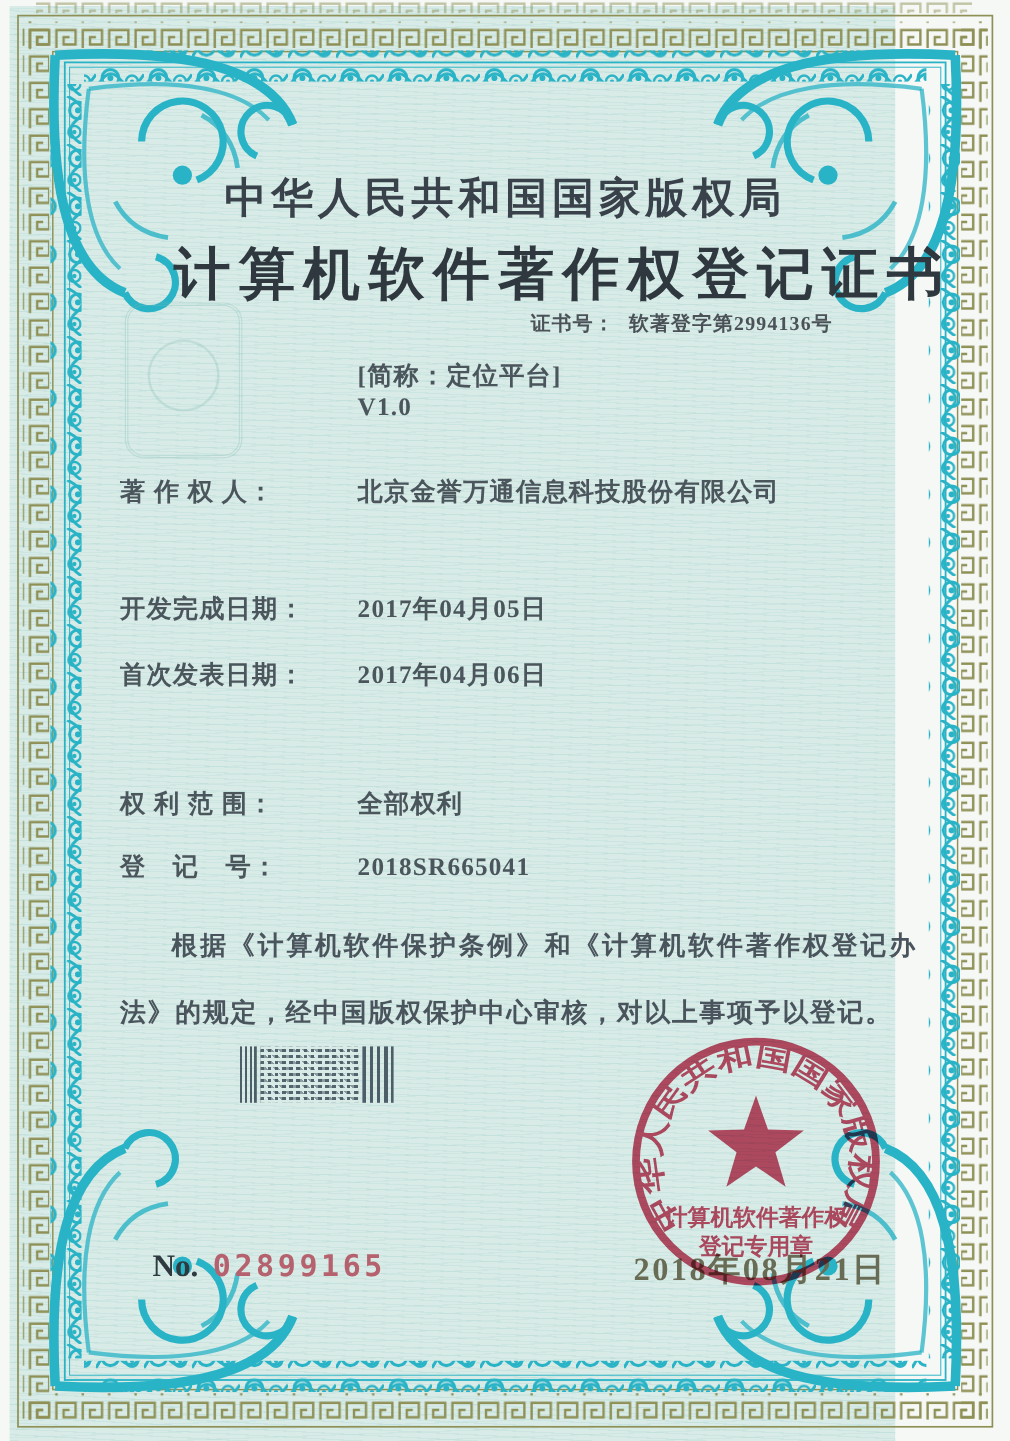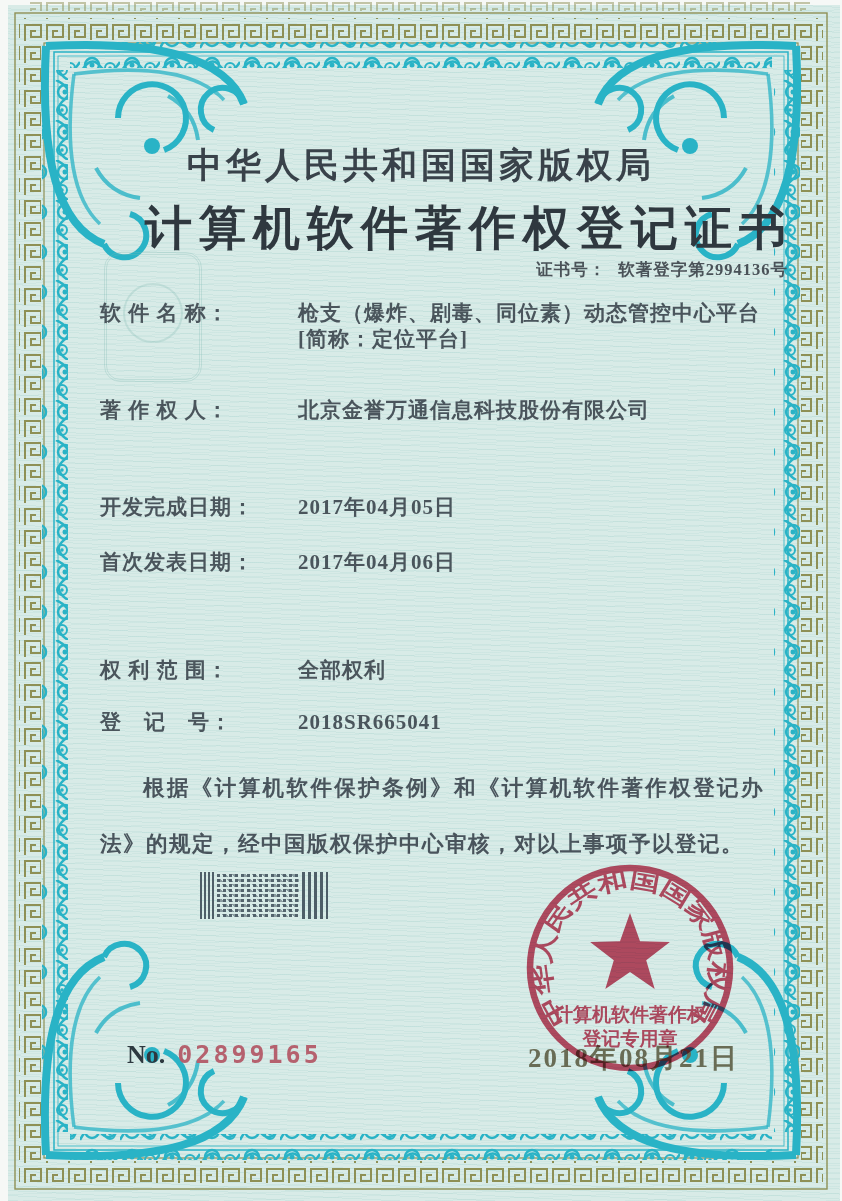--- a/index.html
+++ b/index.html
@@ -1,21 +1,21 @@
 <!DOCTYPE html>
 <html><head>
 <meta charset="utf-8">
 <style>
   html,body{margin:0;padding:0;}
   body{
     width:842px;height:1201px;position:relative;overflow:hidden;
     background:#f6f8f6;
     font-family:"Liberation Serif","DejaVu Serif",serif;
   }
-  .page{position:absolute;left:0;top:0;width:840px;height:1201px;}
+  .page{position:absolute;left:0;top:0;width:746px;height:1201px;}
   .paper{
     position:absolute;left:8px;top:5px;right:0;bottom:0;
     background-color:#d8ebe7;
     background-image:
       repeating-linear-gradient(3deg,  rgba(96,176,170,.10) 0 1px, rgba(255,255,255,0) 1px 5px),
       repeating-linear-gradient(-2deg, rgba(96,176,170,.08) 0 1px, rgba(255,255,255,0) 1px 7px);
   }
   .border-svg{position:absolute;left:0;top:0;width:842px;height:1201px;pointer-events:none;}
 
   .watermark{
@@ -146,24 +146,22 @@
 
   <div class="watermark"></div>
 
   <div class="authority">中华人民共和国国家版权局</div>
   <div class="cert-title">计算机软件著作权登记证书</div>
   <div class="cert-no">
     <span class="lab">证书号：</span><span>软著登字第2994136号</span>
   </div>
 
   <div class="row r1">
-    <div class="topline">
-      <span class="flabel">软 件 名 称：</span><span class="fvalue">枪支（爆炸、剧毒、同位素）动态管控中心平台</span>
-    </div>
     <div class="subline">[简称：定位平台]</div>
+    <div class="subline">V1.0</div>
   </div>
   <div class="row r2">
     <span class="flabel">著 作 权 人：</span><span class="fvalue">北京金誉万通信息科技股份有限公司</span>
   </div>
   <div class="row r3">
     <span class="flabel">开发完成日期：</span><span class="fvalue">2017年04月05日</span>
   </div>
   <div class="row r4">
     <span class="flabel">首次发表日期：</span><span class="fvalue">2017年04月06日</span>
   </div>

